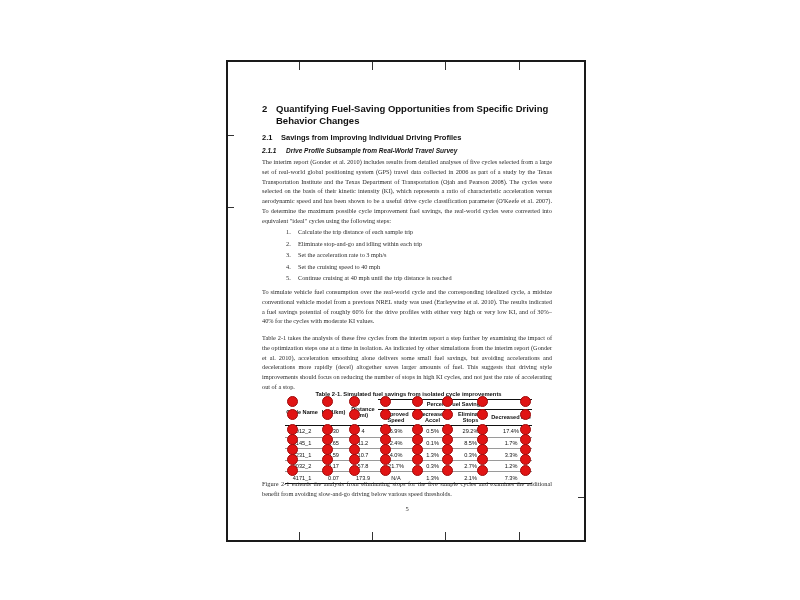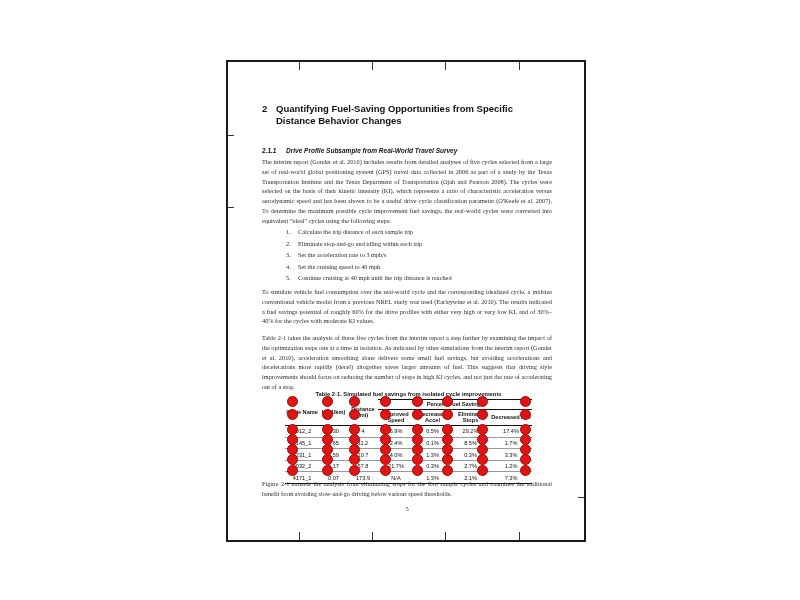--- a/index.html
+++ b/index.html
@@ -82,23 +82,27 @@
   <div class="tick tick-bottom" style="left:71px;"></div>
   <div class="tick tick-bottom" style="left:144px;"></div>
   <div class="tick tick-bottom" style="left:217px;"></div>
   <div class="tick tick-bottom" style="left:291px;"></div>
   <div class="tick tick-left" style="top:73px;"></div>
   <div class="tick tick-left" style="top:145px;"></div>
   <div class="tick tick-right" style="top:435px;"></div>
 
   <div class="abs content-left h1" style="top:41px;">
     <span class="num">2</span>
-    <span>Quantifying Fuel-Saving Opportunities from Specific Distance Behavior Changes</span>
+    <span>Quantifying Fuel-Saving Opportunities from Specific Driving Behavior Changes</span>
   </div>
 
+  <div class="abs content-left h2" style="top:71px;">
+    <span class="num">2.1</span>
+    <span>Savings from Improving Individual Driving Profiles</span>
+  </div>
 
   <div class="abs content-left h3" style="top:85px;">
     <span class="num">2.1.1</span>
     <span>Drive Profile Subsample from Real-World Travel Survey</span>
   </div>
 
   <div class="abs content-left para" style="top:95px;">The interim report (Gonder et al. 2010) includes results from detailed analyses of five cycles selected from a large set of real-world global positioning system (GPS) travel data collected in 2006 as part of a study by the Texas Transportation Institute and the Texas Department of Transportation (Ojah and Pearson 2008). The cycles were selected on the basis of their kinetic intensity (KI), which represents a ratio of characteristic acceleration versus aerodynamic speed and has been shown to be a useful drive cycle classification parameter (O'Keefe et al. 2007). To determine the maximum possible cycle improvement fuel savings, the real-world cycles were converted into equivalent "ideal" cycles using the following steps:</div>
 
   <div class="abs content-left olist" style="top:166px;" id="steps-list">
       <div class="list-item">

